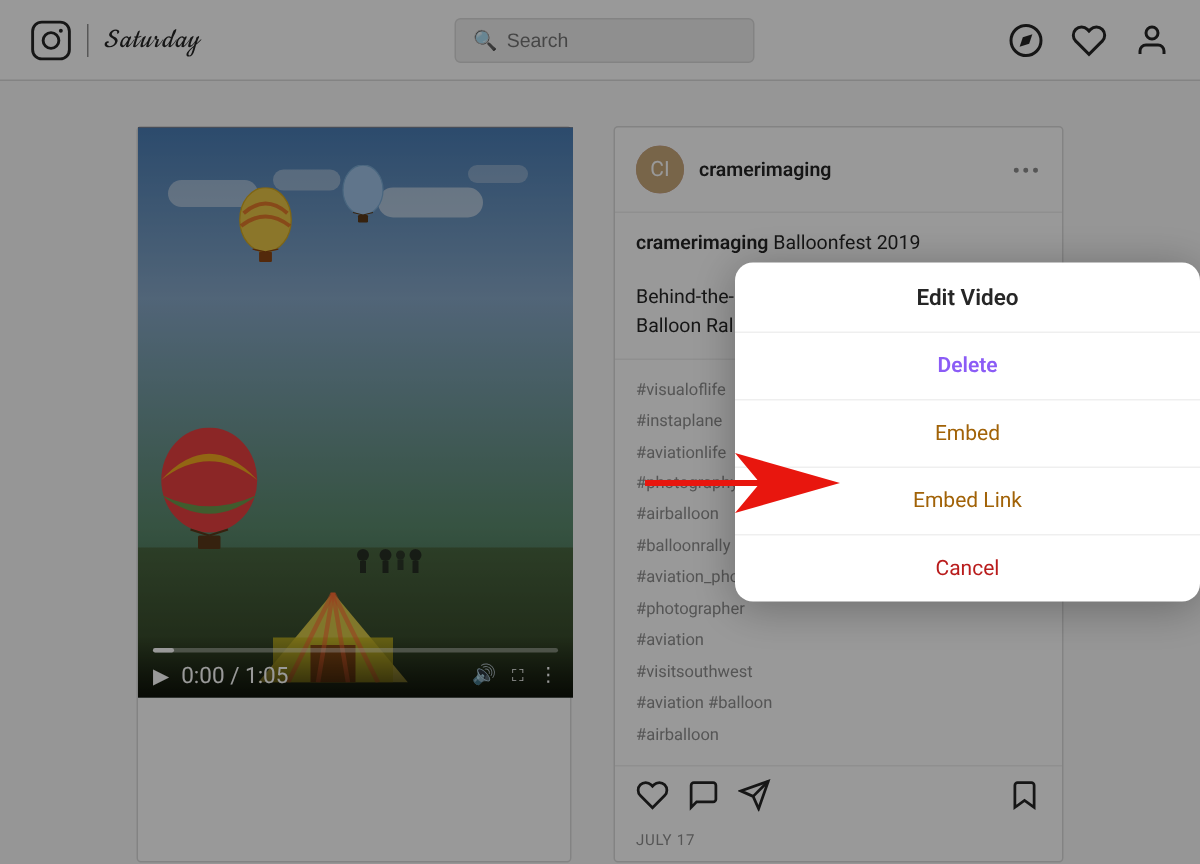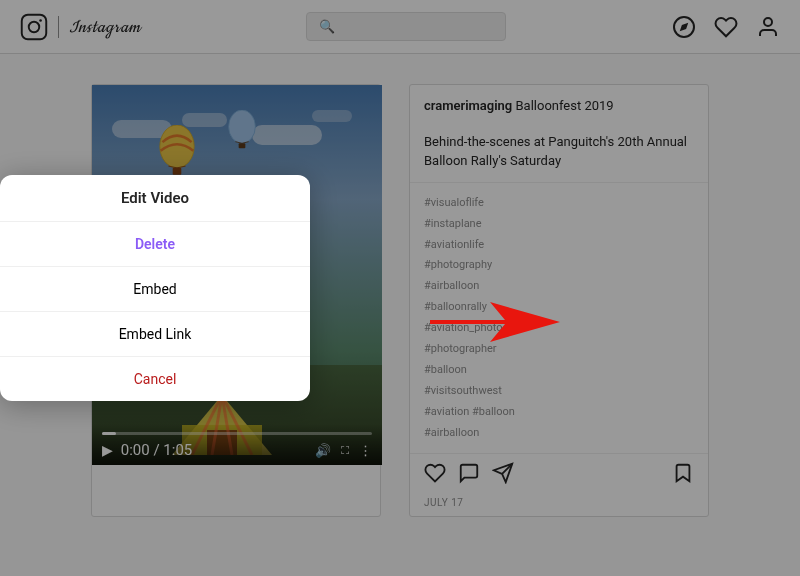--- a/index.html
+++ b/index.html
@@ -291,21 +291,21 @@
     }
 
     
     .overlay {
       position: fixed;
       top: 0; left: 0; right: 0; bottom: 0;
       background: rgba(0,0,0,0.4);
       z-index: 100;
       display: flex;
       align-items: center;
-      justify-content: flex-start;
+      justify-content: flex-end;
     }
     .modal {
       background: #fff;
       border-radius: 12px;
       width: 310px;
       overflow: hidden;
       box-shadow: 0 4px 30px rgba(0,0,0,0.3);
     }
     .modal-item {
       padding: 14px 0;
@@ -321,21 +321,21 @@
       font-weight: 600;
       color: #262626;
       font-size: 15px;
       cursor: default;
     }
     .modal-item.danger {
       color: #8b5cf6;
       font-weight: 600;
     }
     .modal-item.normal {
-      color: #000000;
+      color: #a16207;
     }
     .modal-item.cancel {
       color: #b91c1c;
     }
 
     
     .red-arrow {
       position: fixed;
       z-index: 200;
       pointer-events: none;
@@ -359,25 +359,26 @@
 <header class="header">
   <div class="header-left">
     <div class="instagram-logo-icon">
       <svg viewBox="0 0 32 32" fill="none" xmlns="http://www.w3.org/2000/svg">
         <rect x="2" y="2" width="28" height="28" rx="7" stroke="#262626" stroke-width="2.2" fill="none"></rect>
         <circle cx="16" cy="16" r="6" stroke="#262626" stroke-width="2.2" fill="none"></circle>
         <circle cx="23.5" cy="8.5" r="1.5" fill="#262626"></circle>
       </svg>
     </div>
     <div class="header-divider"></div>
-    <span class="header-title">Instagram</span>
+    <span class="header-title">Saturday</span>
   </div>
 
   <div class="search-bar">
     <span style="color:#8e8e8e; font-size:13px;">🔍</span>
+    <input type="text" placeholder="Search" style="">
   </div>
 
   <div class="header-icons">
     <div class="header-icon">
       <svg width="24" height="24" viewBox="0 0 24 24" fill="none" stroke="#262626" stroke-width="2">
         <circle cx="12" cy="12" r="10"></circle>
         <polygon points="16.24,7.76 14.12,14.12 7.76,16.24 9.88,9.88" fill="#262626" stroke="none"></polygon>
       </svg>
     </div>
     <div class="header-icon">
@@ -476,38 +477,50 @@
             <span class="ctrl-icon">🔊</span>
             <span class="ctrl-icon" style="font-size:11px;">⛶</span>
             <span class="ctrl-icon">⋮</span>
           </div>
         </div>
       </div>
     </div>
   </div>
 
   <div class="post-right">
+    <div class="post-header">
+      <div class="post-header-left">
+        <div class="avatar-small">
+          <svg viewBox="0 0 32 32" xmlns="http://www.w3.org/2000/svg">
+            <rect width="32" height="32" fill="#c8a87a"></rect>
+            <text x="16" y="20" text-anchor="middle" font-size="14" fill="#fff">CI</text>
+          </svg>
+        </div>
+        <span class="username">cramerimaging</span>
+      </div>
+      <span class="more-options">•••</span>
+    </div>
 
     <div class="post-caption">
       <span class="caption-username">cramerimaging</span><span> Balloonfest 2019</span>
       <br><br>
       <span>Behind-the-scenes at Panguitch's 20th Annual Balloon Rally's Saturday</span>
     </div>
 
     <div class="comments-area">
       <div style="font-size:11px;color:#8e8e8e;line-height:1.9;">
         <span>#visualoflife</span><br>
         <span>#instaplane</span><br>
         <span>#aviationlife</span><br>
         <span>#photography</span><br>
         <span>#airballoon</span><br>
         <span>#balloonrally</span><br>
         <span>#aviation_photo</span><br>
         <span>#photographer</span><br>
-        <span>#balloon</span><br>
+        <span>#aviation</span><br>
         <span>#visitsouthwest</span><br>
         <span>#aviation #balloon</span><br>
         <span>#airballoon</span>
       </div>
     </div>
 
     <div class="post-actions">
       <div class="action-icons-left">
         <span class="action-icon heart">
           <svg width="22" height="22" viewBox="0 0 24 24" fill="none" stroke="#262626" stroke-width="2">

